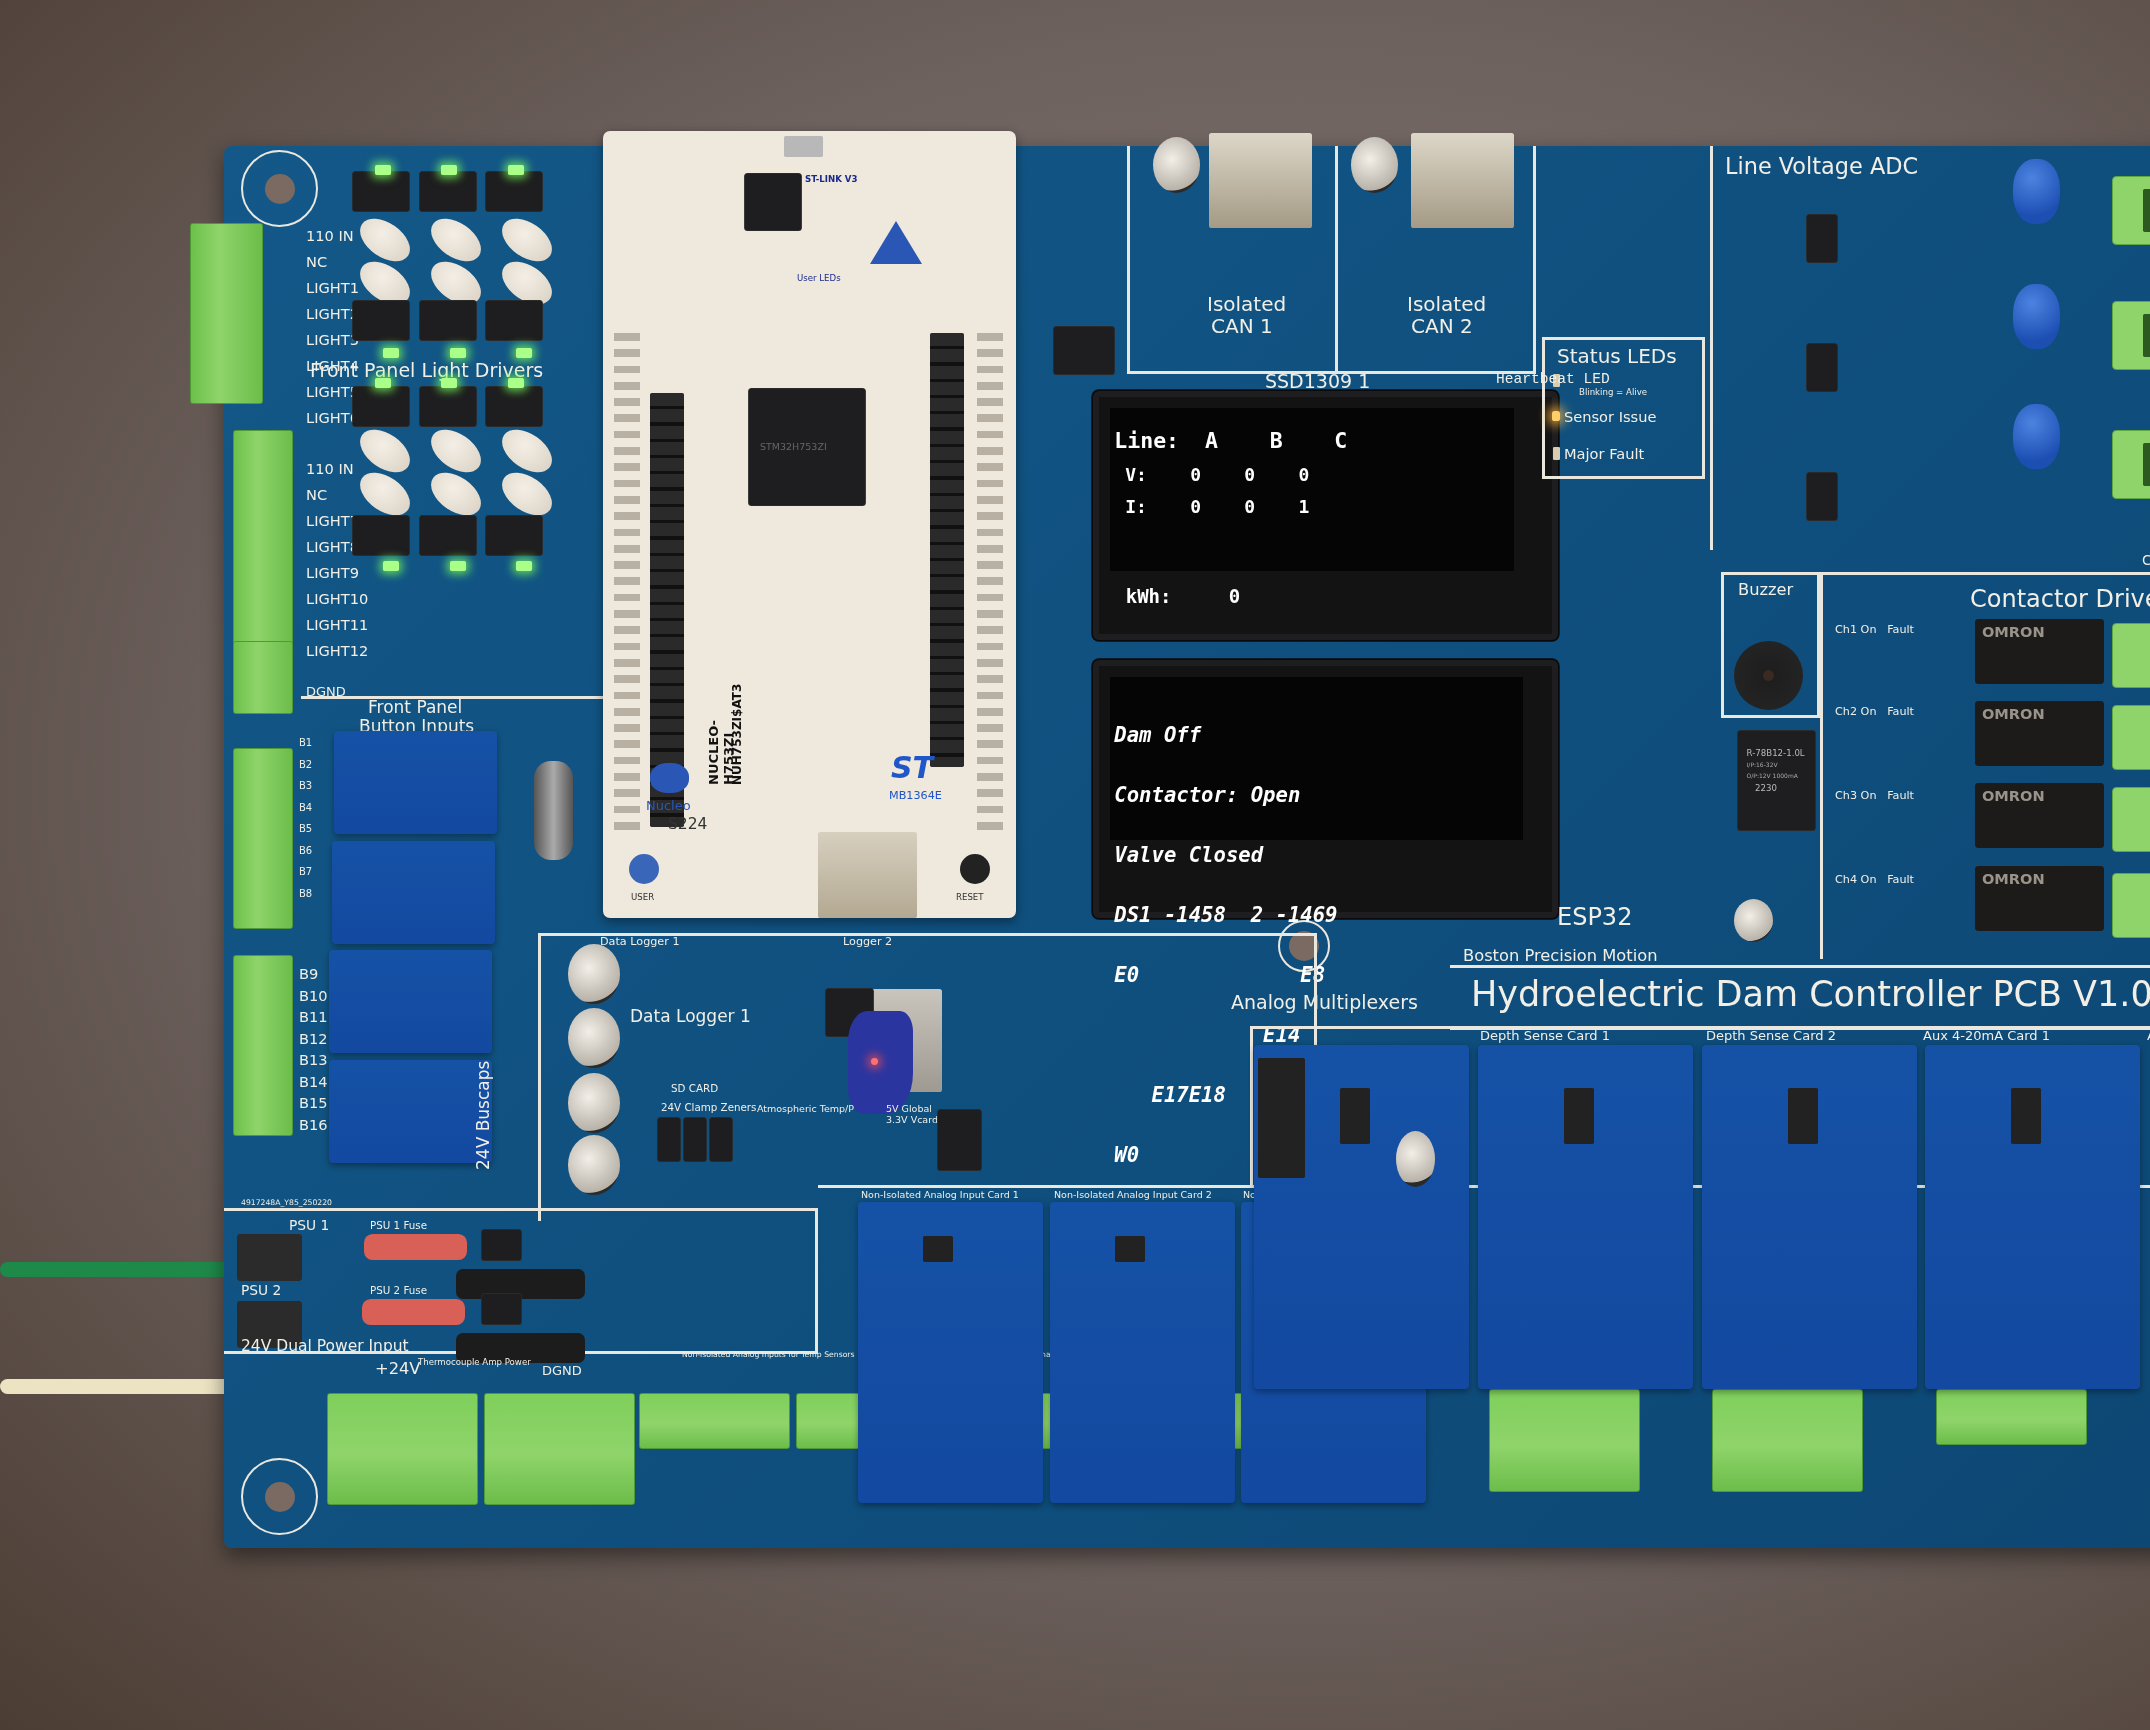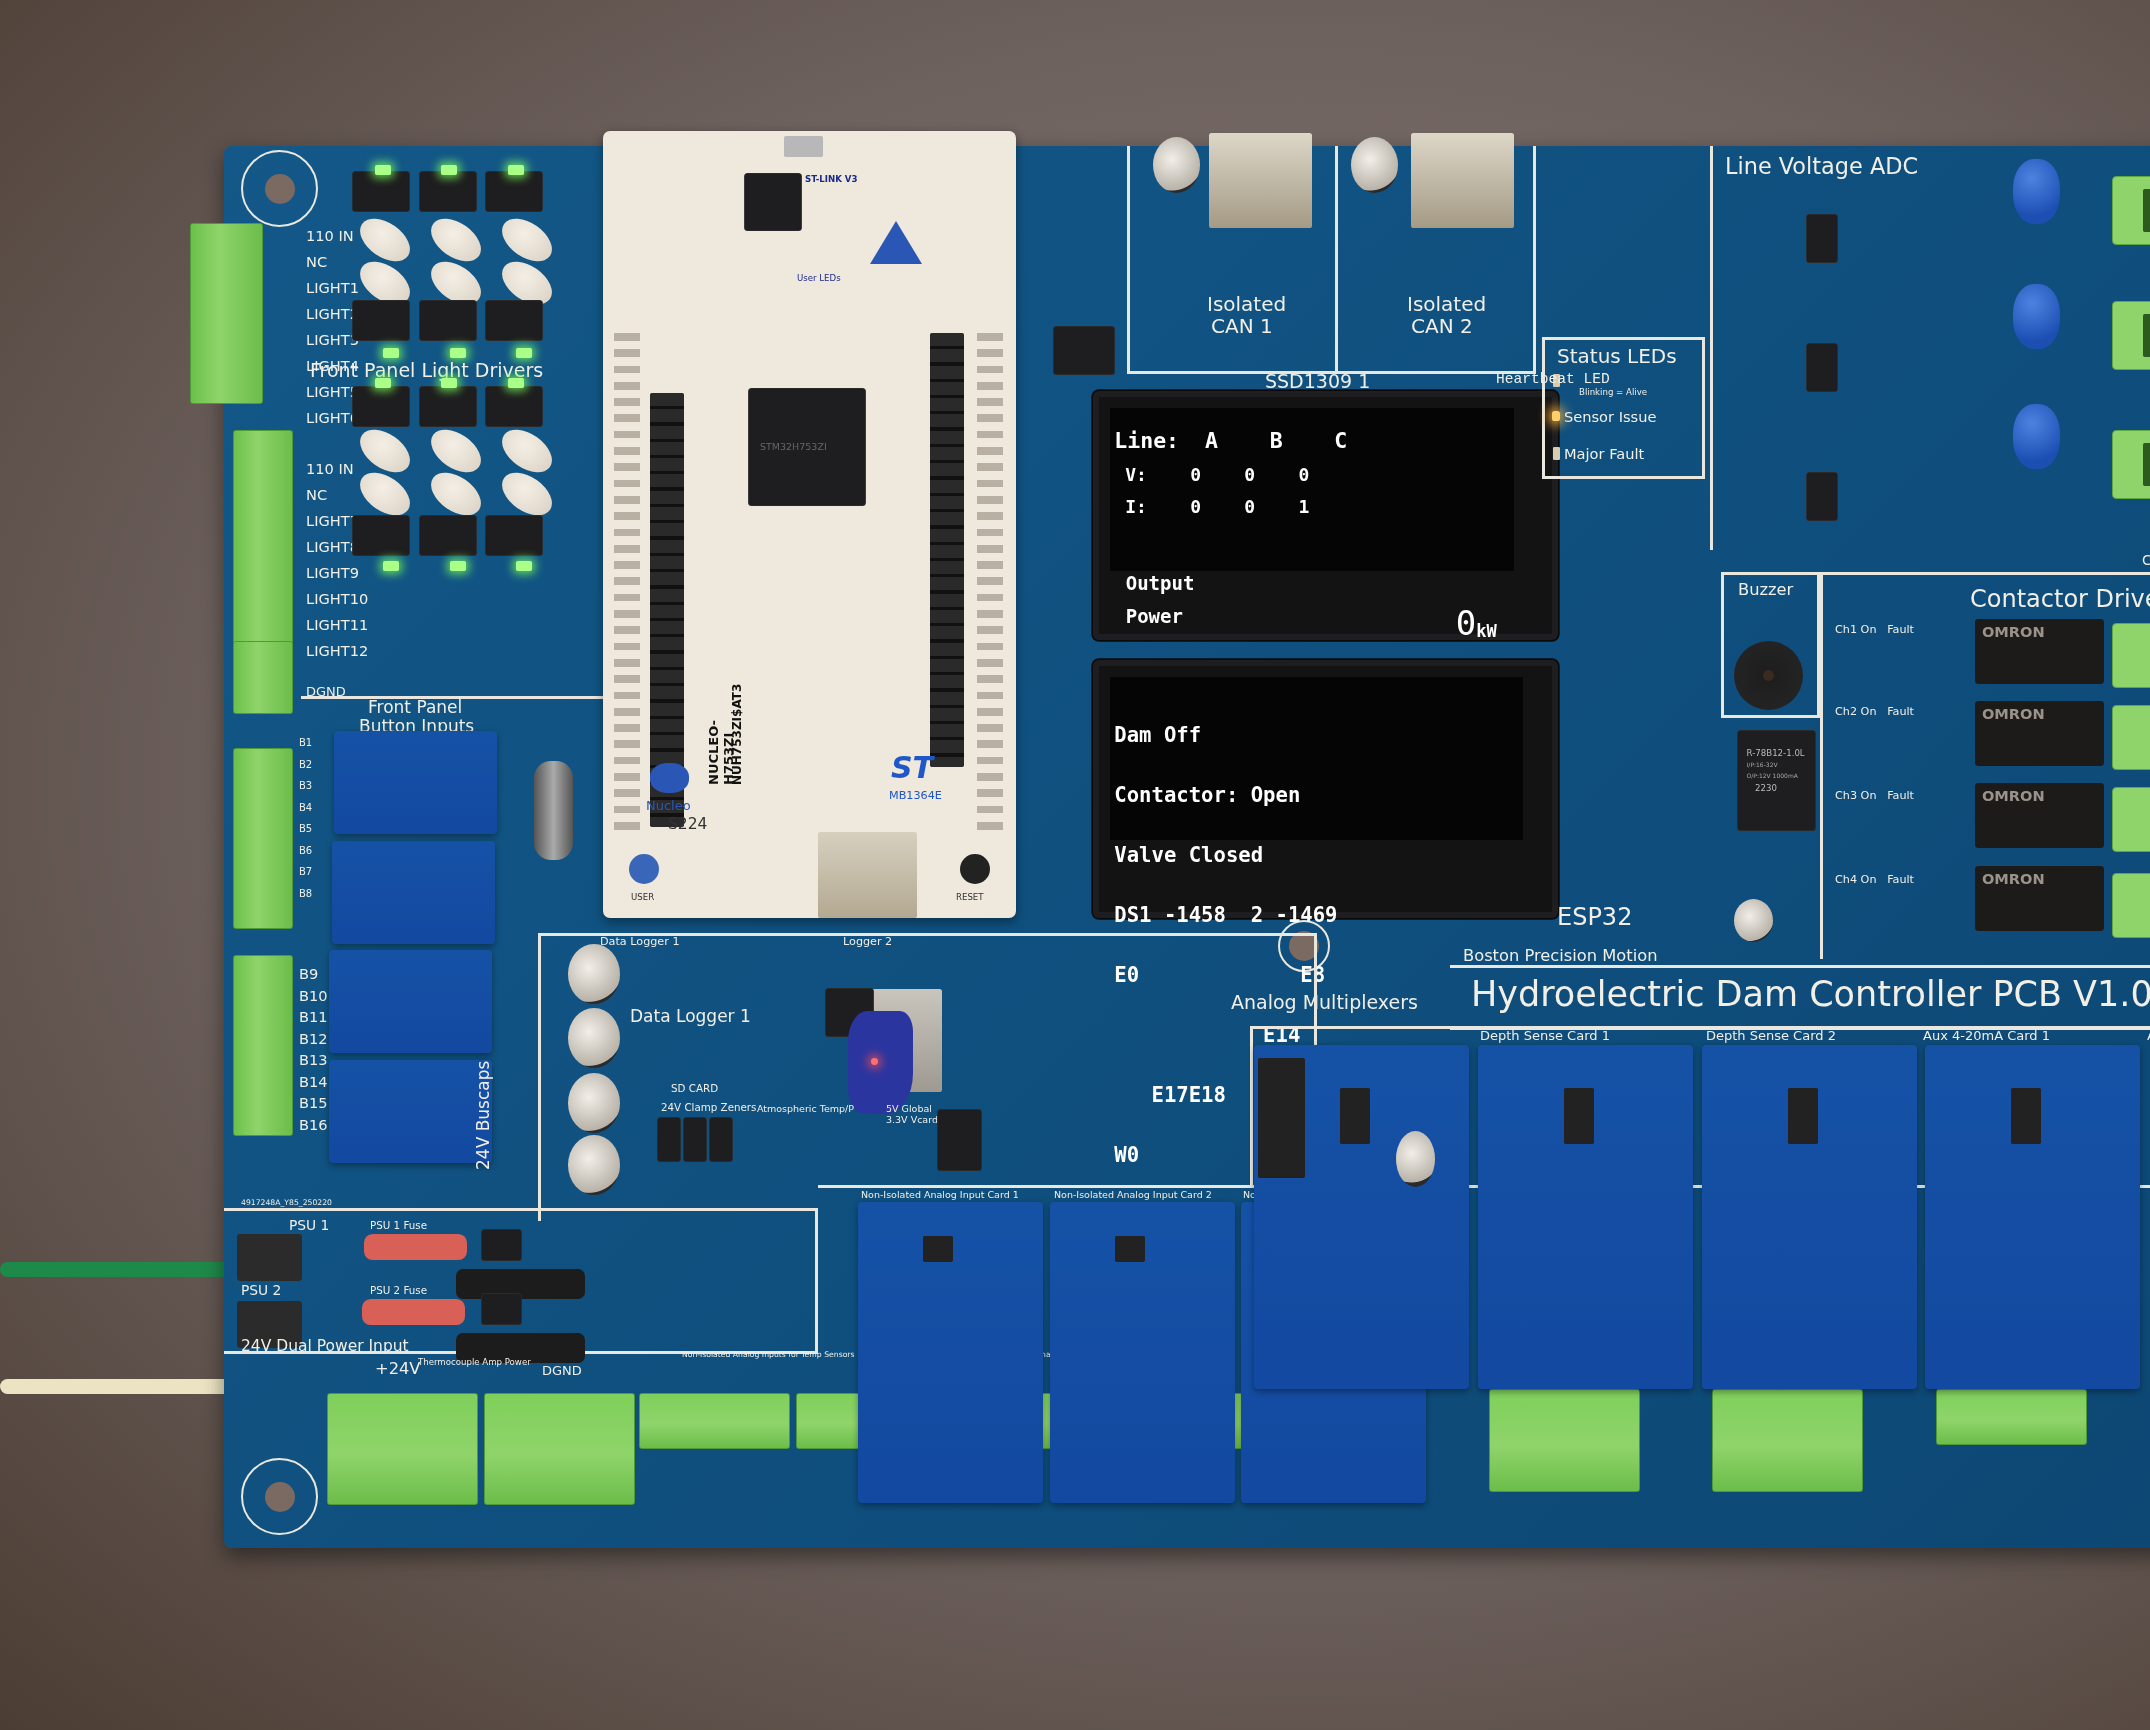--- a/index.html
+++ b/index.html
@@ -223,34 +223,25 @@
   <div class="abs silk" style="left:1187px;top:168px;font-size:20px;">CAN 2</div>
   <div class="chip" style="left:830px;top:181px;width:60px;height:47px;"></div>
 
   <div class="abs silk" style="left:1041px;top:224px;font-size:19px;">SSD1309 1</div>
   <div class="oled-frame" style="left:869px;top:245px;width:465px;height:249px;">
     <div class="oled-screen" style="left:17px;top:17px;width:404px;height:163px;padding:8.6px 4.3px;">
       <div style="font-size:21.5px;">Line:  A    B    C</div>
       <div style="font-size:18px;"> V:    0    0    0</div>
       <div style="font-size:18px;"> I:    0    0    1</div>
       <div style="height:17px;"></div>
-      <div style="display:flex;align-items:flex-end;">
-        <div>
-          <div style="font-size:19px;"> Output</div>
-          <div style="font-size:19px;"> Power</div>
-        </div>
-        <div style="flex:1;"></div>
-        <div style="font-size:34px;font-weight:normal;">0</div>
-        <div style="font-size:17px;margin-right:13px;">kW</div>
-      </div>
       <div style="height:13px;"></div>
       <div style="font-size:19px;"> kWh:     0</div>
     </div>
   </div>
-  <div class="oled-frame" style="left:869px;top:514px;width:465px;height:258px;">
+  <div class="oled-frame" style="left:869px;top:514px;width:465px;height:258px;font-style:italic;">
     <div class="oled-screen" style="left:17px;top:17px;width:413px;height:163px;padding:7.7px 4.3px;font-size:20.6px;line-height:20px;">
       <div>Dam Off</div>
       <div>Contactor: Open</div>
       <div>Valve Closed</div>
       <div>DS1 -1458  2 -1469</div>
       <div>E0             E8</div>
       <div>            E14</div>
       <div>   E17E18</div>
       <div>W0</div>
     </div>

